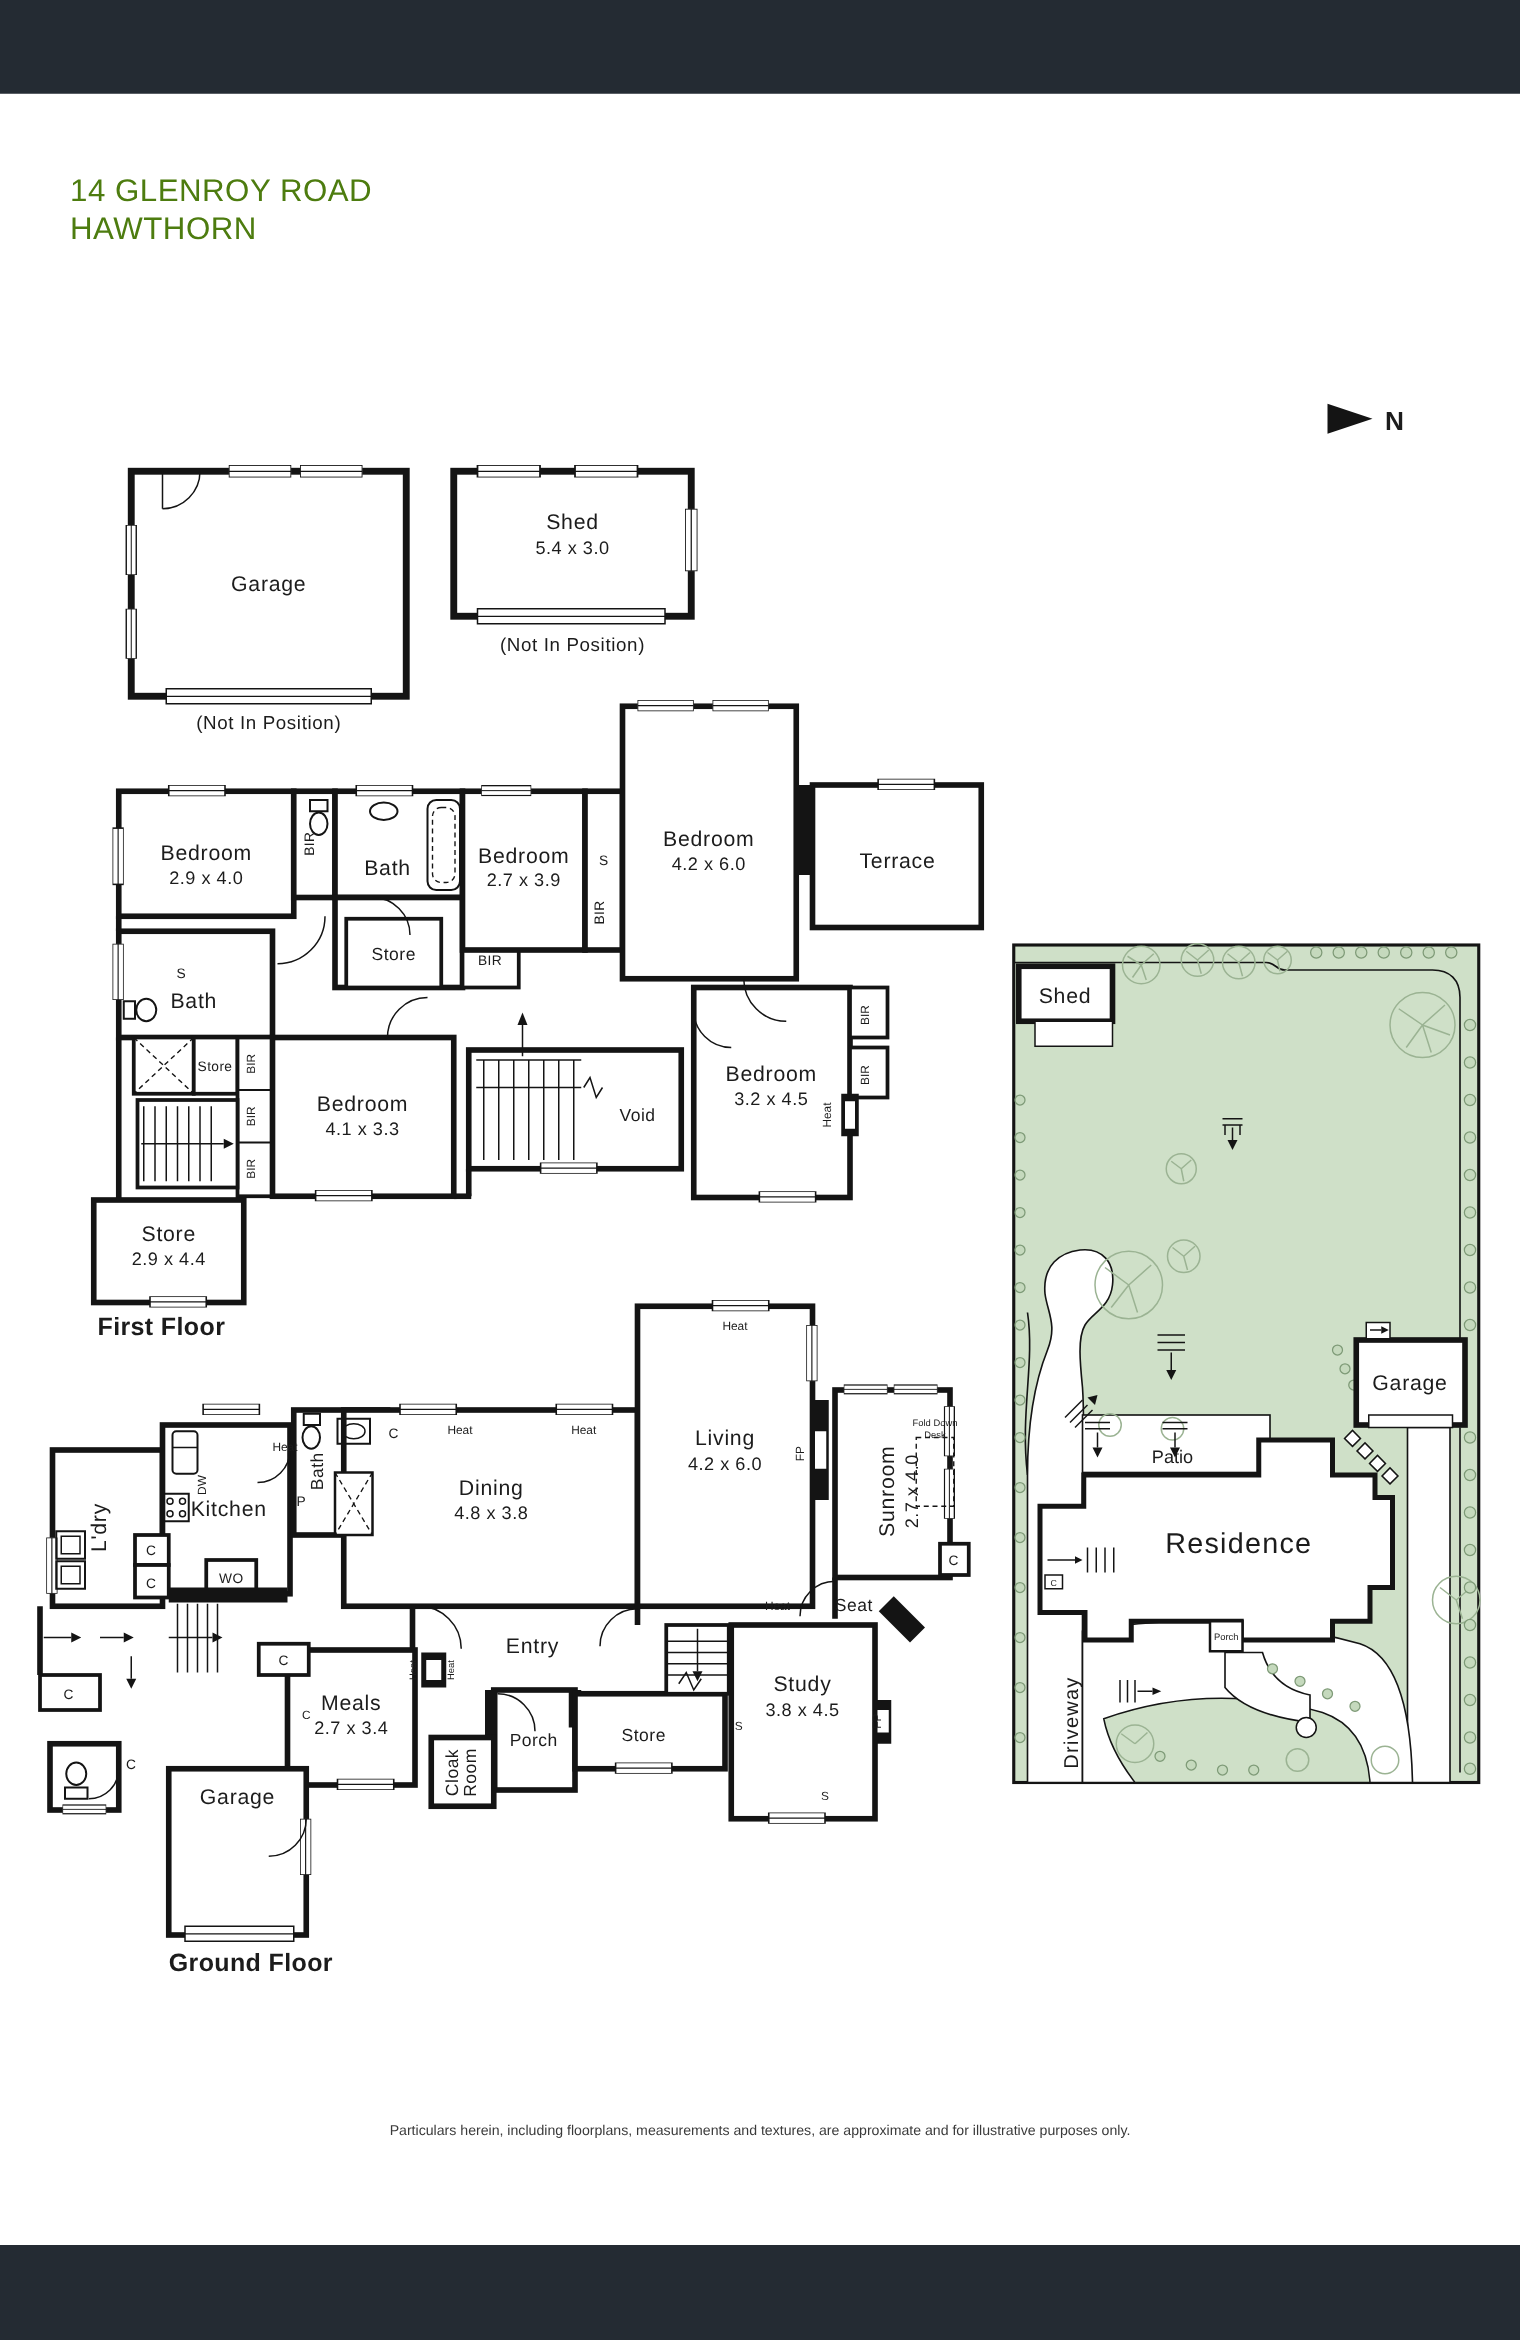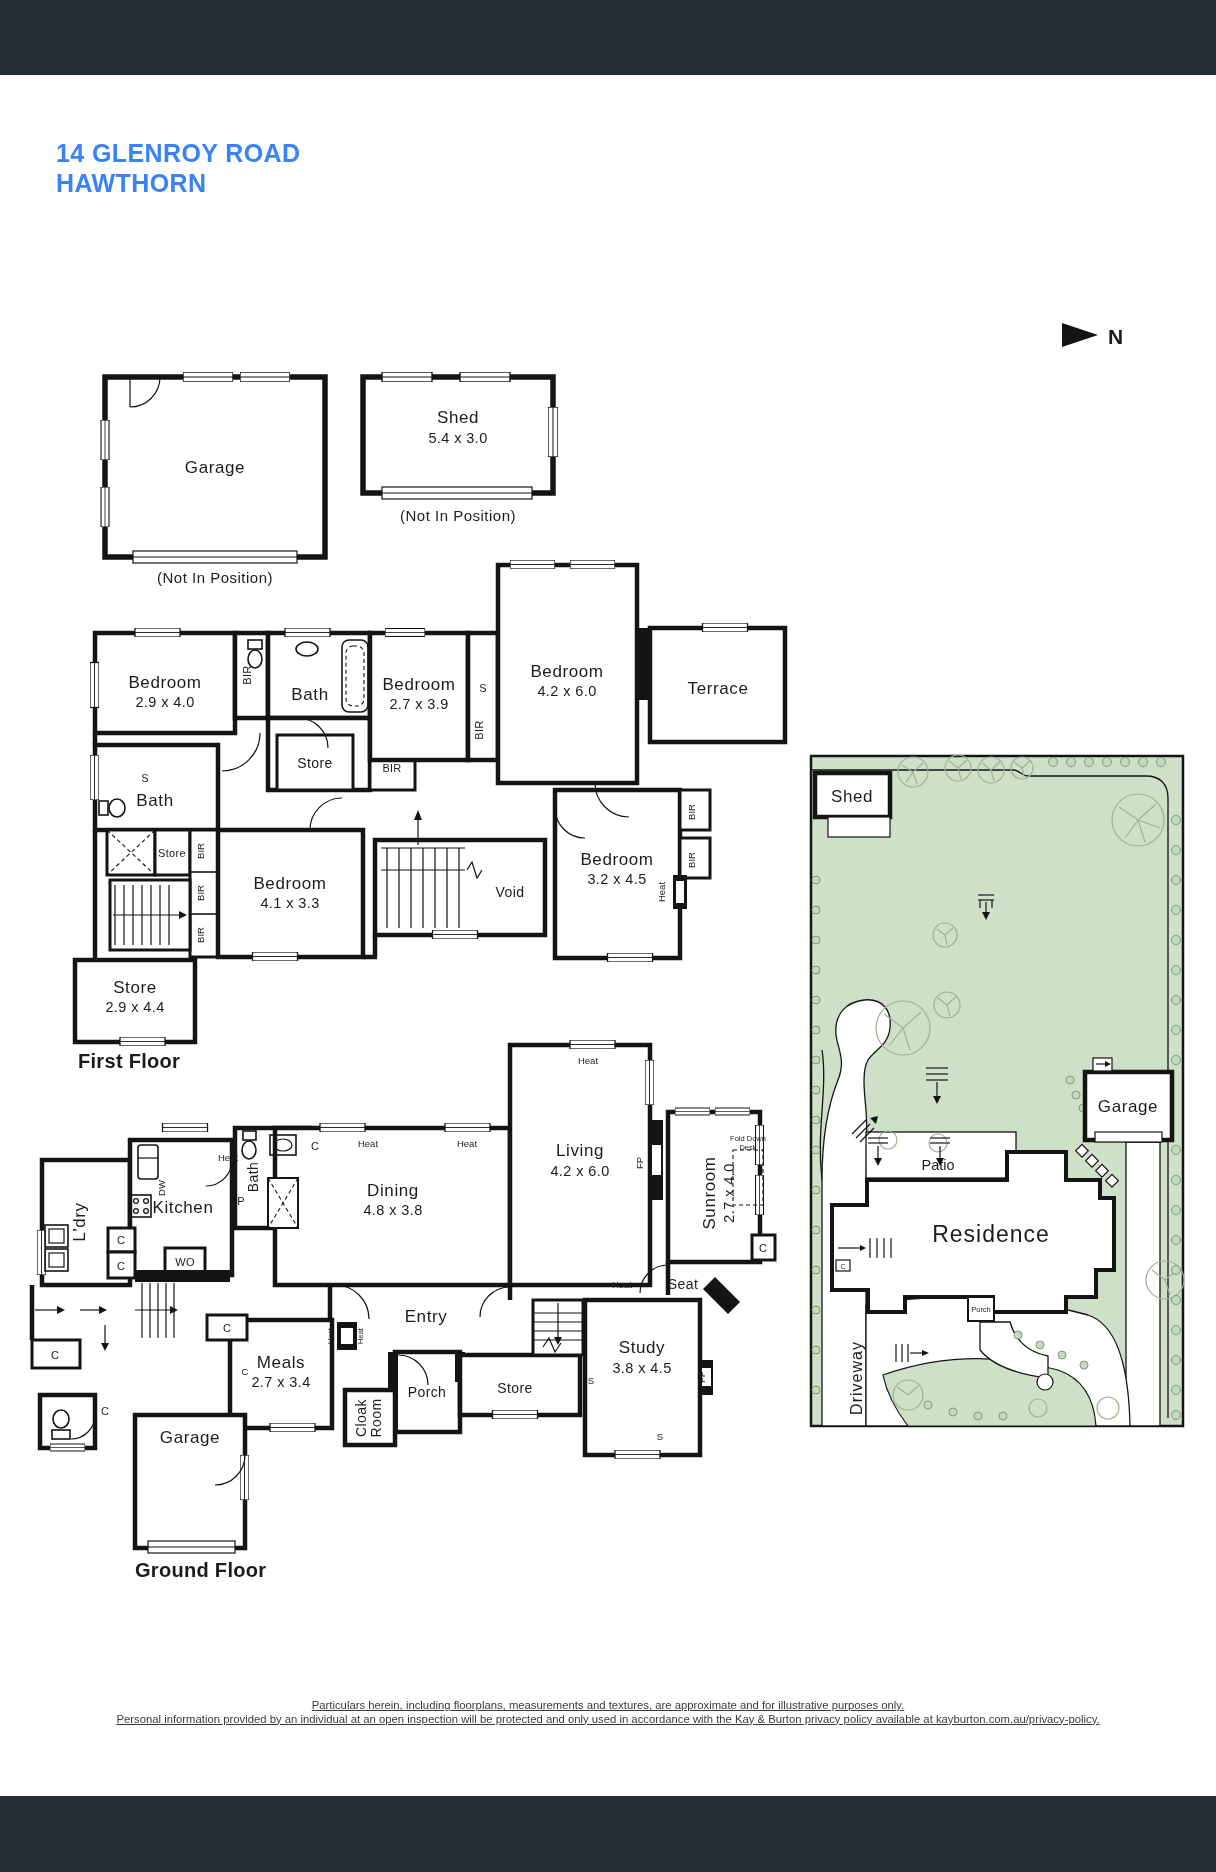--- a/index.html
+++ b/index.html
@@ -1,22 +1,22 @@
 <!DOCTYPE html>
 <html><head>
 <meta charset="utf-8">
 <style>
   html,body{margin:0;padding:0;background:#ffffff;}
   body{width:1216px;height:1872px;position:relative;font-family:"Liberation Sans",sans-serif;color:#1a1a1a;overflow:hidden;}
   .band{position:absolute;left:0;width:1216px;background:#242b33;}
   .band.top{top:0;height:75px;}
   .band.bottom{top:1796px;height:76px;}
-  .title{position:absolute;left:56px;top:138px;font-weight:bold;font-size:25px;line-height:30px;letter-spacing:.4px;color:#3b82f6;}
+  .title{position:absolute;left:56px;top:138px;font-weight:normal;font-size:25px;line-height:30px;letter-spacing:.4px;color:#4d7c0f;}
   .north{position:absolute;left:1048px;top:313px;width:160px;height:48px;}
-  .footer{position:absolute;left:0;top:1699px;width:1216px;text-align:center;font-size:11.3px;line-height:13.5px;color:#3a3a3a;text-decoration:underline;}
+  .footer{position:absolute;left:0;top:1699px;width:1216px;text-align:center;font-size:11.3px;line-height:13.5px;color:#3a3a3a;}
   svg{position:absolute;}
   svg text{font-family:"Liberation Sans",sans-serif;fill:#1c1c1c;}
   .rn{font-size:17px;text-anchor:middle;letter-spacing:.6px;}
   .rd{font-size:14.5px;text-anchor:middle;letter-spacing:.4px;}
   .rm{font-size:14px;text-anchor:middle;letter-spacing:.4px;}
   .tg{font-size:11px;text-anchor:middle;letter-spacing:.3px;}
   .tgs{font-size:9.5px;text-anchor:middle;}
   .tgx{font-size:7.5px;text-anchor:middle;}
   .ft{font-size:20px;font-weight:bold;text-anchor:start;letter-spacing:.3px;}
   .cap{font-size:15px;text-anchor:middle;letter-spacing:.5px;}
@@ -572,14 +572,13 @@
     <line x1="184" y1="150" x2="184" y2="158" class="thin"></line>
     <line x1="178" y1="152" x2="178" y2="162" class="thin"></line>
     <polygon points="174,162 178,170 182,162" class="blk"></polygon>
   </g>
 
   <text x="54" y="628" transform="rotate(-90 54 628)" style="font-size:16px;text-anchor:middle;letter-spacing:1px">Driveway</text>
 </svg>
 
 <div class="footer">
   <div>Particulars herein, including floorplans, measurements and textures, are approximate and for illustrative purposes only.</div>
-  <div>Personal information provided by an individual at an open inspection will be protected and only used in accordance with the Kay &amp; Burton privacy policy available at kayburton.com.au/privacy-policy.</div>
 </div>
 
 </body></html>

